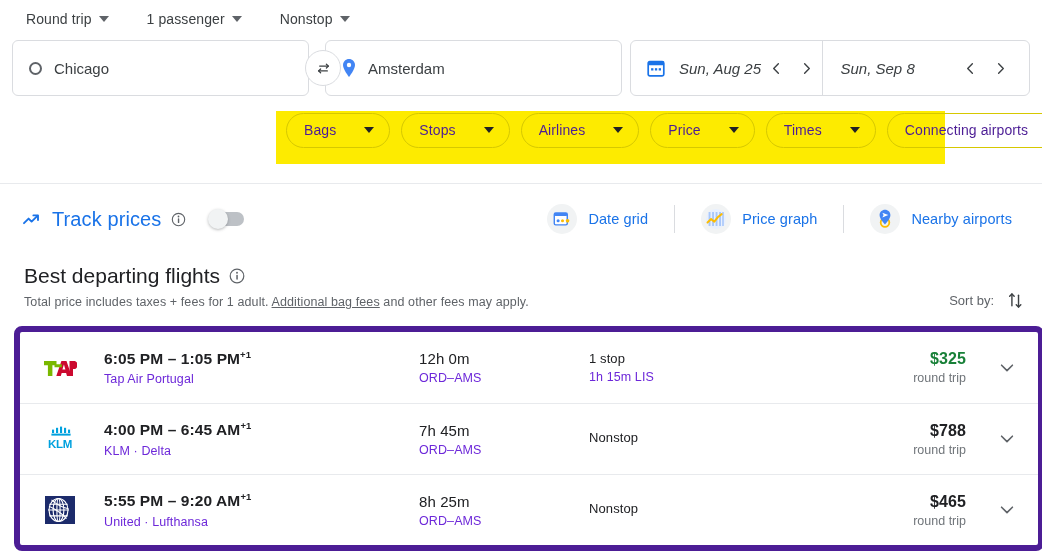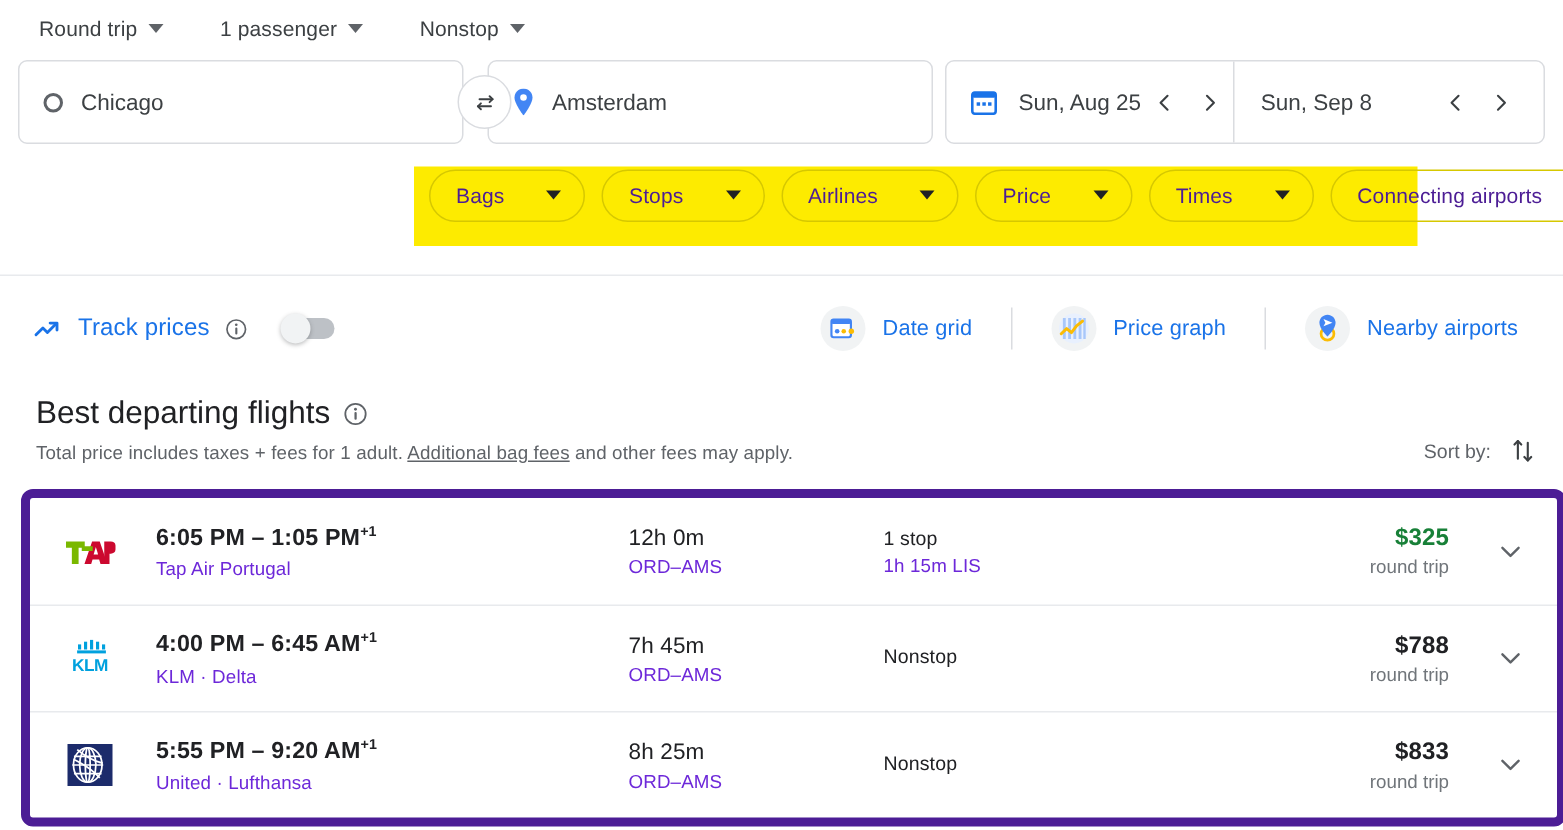--- a/index.html
+++ b/index.html
@@ -50,21 +50,21 @@
     border:1px solid #dadce0; background:#fff;
     display:flex;align-items:center;justify-content:center; cursor:pointer; z-index:3;
   }
   .datebox {
     display:flex; align-items:center; height:56px; flex:1 1 0;
     border:1px solid #dadce0; border-radius:6px; background:#fff; padding:0 14px 0 16px;
   }
   .datehalf { display:flex; align-items:center; flex:1 1 0; height:100%; }
   .datehalf.second { border-left:1px solid #dadce0; padding-left:18px; }
   .cal { width:18px;height:18px;flex:none;margin-right:14px; }
-  .datetext { font-size:15px; color:#3c4043; white-space:nowrap; }
+  .datetext { font-size:15px; color:#3c4043; white-space:nowrap;font-style:italic; }
   .navs { margin-left:auto; display:flex; align-items:center; gap:4px; padding-right:2px; }
   .navbtn { width:26px;height:26px;display:flex;align-items:center;justify-content:center;border-radius:50%;cursor:pointer; }
 
   
   .chipsrow { position:relative; display:flex; align-items:center; height:56px; padding-left:286px; margin-top:6px; }
   .hl {
     position:absolute; left:276px; top:108px; width:669px; height:53px;
     background:#fdeb00; z-index:0;
   }
   .chip {
@@ -80,21 +80,21 @@
     position:relative; z-index:1;
     display:flex; align-items:center; gap:11px;
     height:35px; padding:0 14px; margin-left:19px;
     font-size:14px; color:#3c4043; cursor:pointer; border-radius:18px; white-space:nowrap;
   }
   .divider { position:absolute; left:0; top:180px; width:1042px; height:1px; background:#e8eaed; }
 
   
   .tools { position:absolute; left:0; top:190px; width:1042px; height:52px; display:flex; align-items:center; }
   .track { display:flex; align-items:center; gap:10px; margin-left:22px; }
-  .tracklabel { font-size:16px; color:#1a73e8; letter-spacing:.1px; cursor:pointer; }
+  .tracklabel { font-size:20px; color:#1a73e8; letter-spacing:.1px; cursor:pointer; }
   .infoicon { width:15px;height:15px; flex:none; }
   .toggle {
     width:34px;height:14px;border-radius:8px;background:#bdc1c6; position:relative; margin-left:14px; cursor:pointer;
   }
   .toggle .knob {
     position:absolute;left:-2px;top:-3px;width:20px;height:20px;border-radius:50%;
     background:#f1f3f4;box-shadow:0 1px 3px rgba(60,64,67,.35);
   }
   .toolbtns { margin-left:auto; display:flex; align-items:center; margin-right:18px; }
   .toolbtn { display:flex; align-items:center; gap:11px; padding:8px 12px; border-radius:18px; cursor:pointer; }
@@ -435,21 +435,21 @@
       </div>
       <div class="col-dur">
         <div class="dur">8h 25m</div>
         <div class="sub">ORD–AMS</div>
       </div>
       <div class="col-stops">
         <div class="stops">Nonstop</div>
         <div class="sub"></div>
       </div>
       <div class="col-price">
-        <div class="price normal">$833</div>
+        <div class="price normal">$465</div>
         <div class="pricesub">round trip</div>
       </div>
       <div class="expand">
         <svg width="18" height="18" viewBox="0 0 18 18">
           <path d="M3.6 6.2L9 11.6l5.4-5.4" stroke="#5f6368" stroke-width="1.6" fill="none" stroke-linecap="round" stroke-linejoin="round"></path>
         </svg>
       </div>
     </div>
 
   </div>

